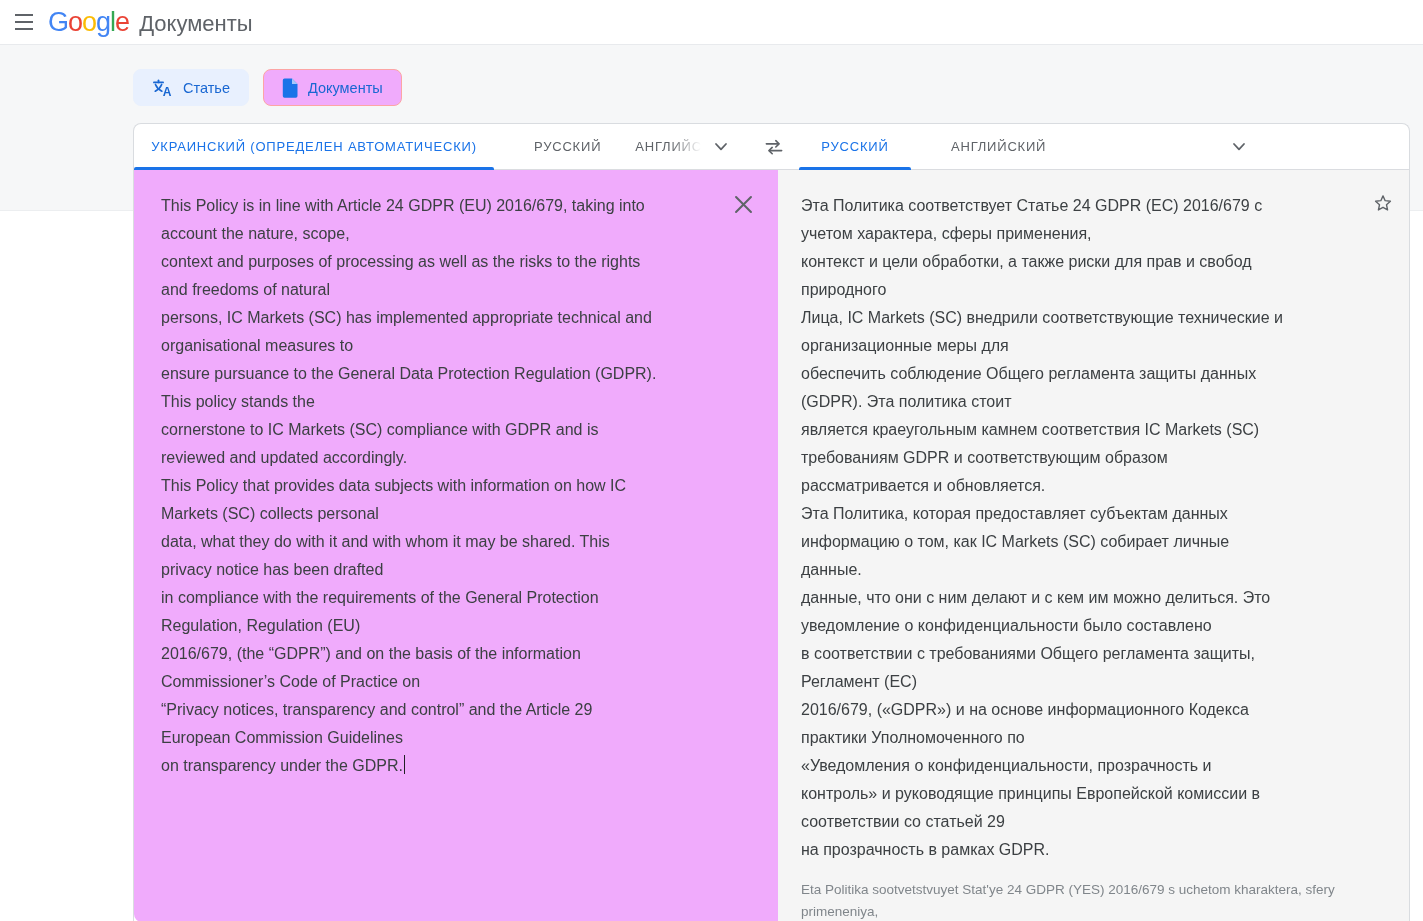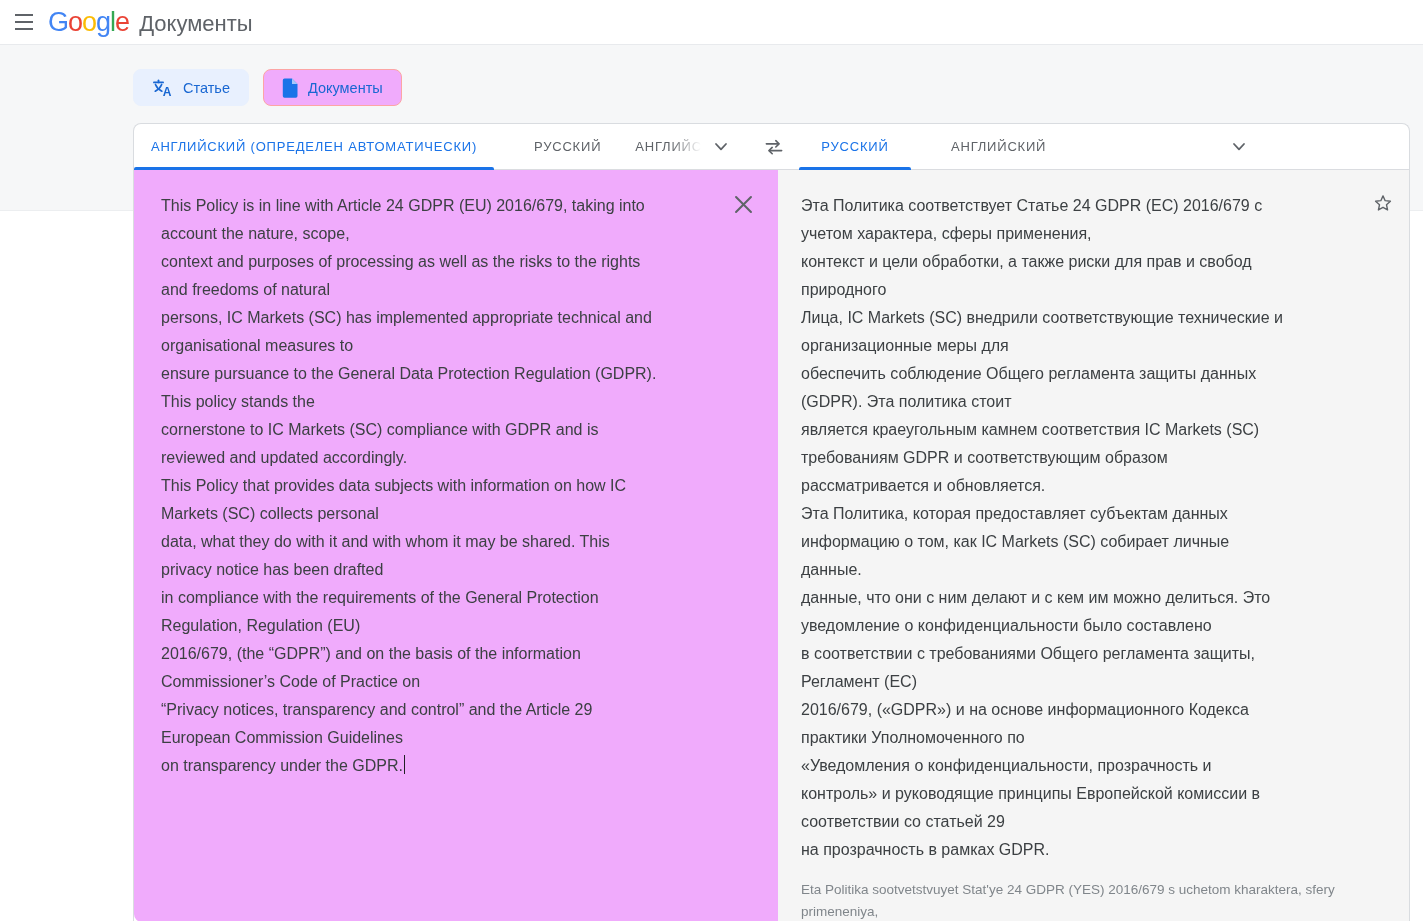--- a/index.html
+++ b/index.html
@@ -126,21 +126,21 @@
     </span>
     <span>Документы</span>
   </button>
 </div>
 
 <div class="card">
 
   <div class="tabbar">
     <div class="tabs-left">
       <div class="tab tab-detect selected">
-        <span>АНГЛИЙСКИЙ (ОПРЕДЕЛЕН АВТОМАТИЧЕСКИ)</span>
+        <span>УКРАИНСКИЙ (ОПРЕДЕЛЕН АВТОМАТИЧЕСКИ)</span>
       </div>
       <div class="tab tab-src-rus">
         <span>РУССКИЙ</span>
       </div>
       <div class="tab tab-clipped">
         <span>АНГЛИЙСКИЙ</span>
         <span class="fade"></span>
       </div>
       <button class="icon-btn chev-left">
         <svg width="14" height="10" viewBox="0 0 14 10" fill="none">

